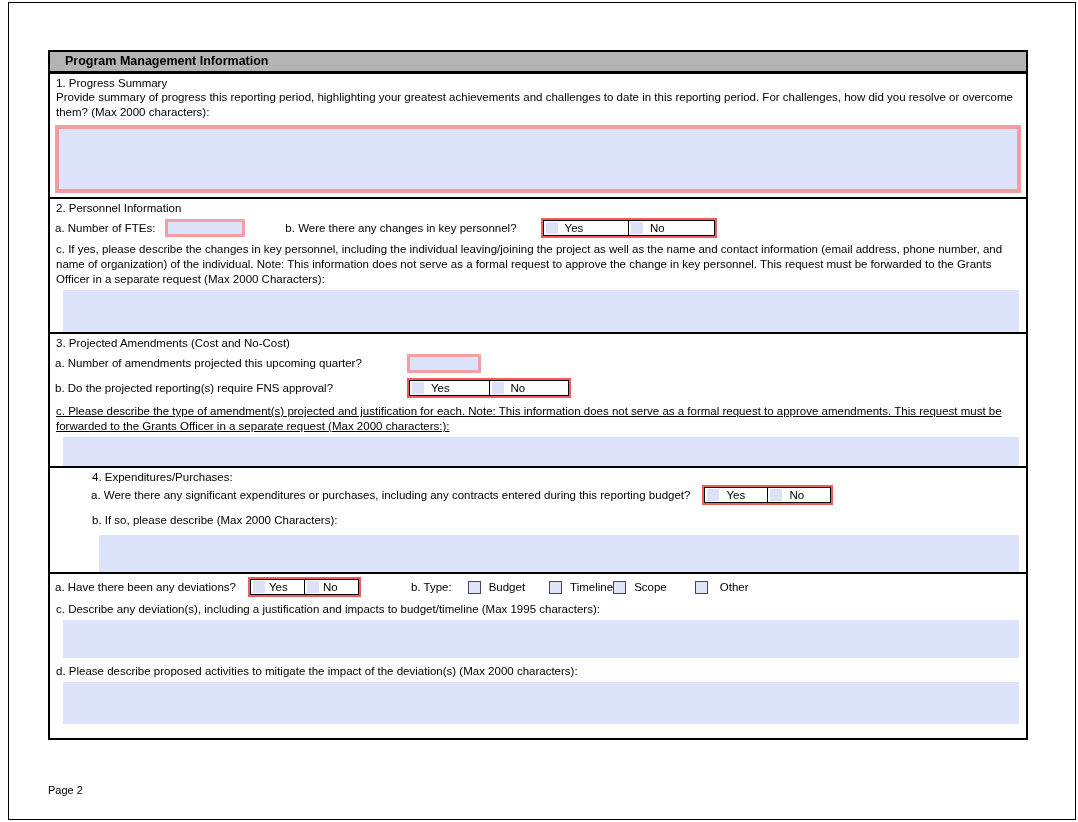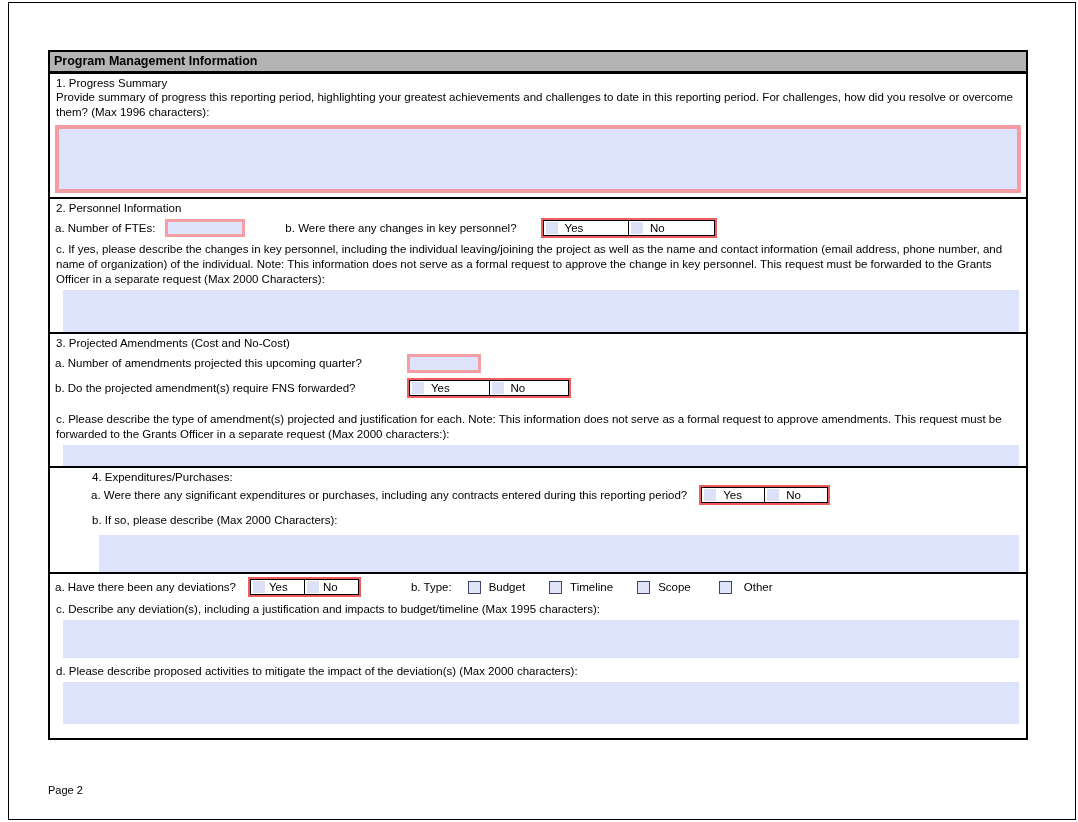--- a/index.html
+++ b/index.html
@@ -2,21 +2,21 @@
 <html><head>
 <meta charset="utf-8">
 <style>
   * { margin:0; padding:0; box-sizing:border-box; }
   html,body { width:1078px; height:822px; background:#ffffff; font-family:"Liberation Sans", sans-serif; color:#000; position:relative; overflow:hidden; }
 
   .viewport-frame { position:absolute; left:8px; top:2px; width:1068px; height:818px; border:1px solid #000; pointer-events:none; }
 
   .form-table { position:absolute; left:48px; top:50px; width:980px; border:2px solid #000; background:#fff; }
 
-  .title-bar { height:20px; background:#b4b4b4; border-bottom:1px solid #000; font-weight:bold; font-size:12.5px; line-height:19px; padding:0 4px; }
+  .title-bar { height:20px; background:#b4b4b4; border-bottom:1px solid #000; font-weight:bold; font-size:12.5px; line-height:19px; padding:0 15px; }
 
   .sec { border-top:2px solid #000; padding:1px 5px 0 5px; overflow:hidden; font-size:11.5px; }
   .sec:first-of-type { border-top:none; }
   #sec1 { height:125px; }
   #sec2 { height:135px; }
   #sec3 { height:134px; }
   #sec4 { height:106px;padding-left:41px; }
   #sec5 { height:166px; }
 
   .sec-heading { font-weight:normal; font-size:11.5px; padding:2px 0 1px 1px; }
@@ -44,21 +44,21 @@
 <body>
 
 <div class="viewport-frame"></div>
 
 <div class="form-table">
 
   <div class="title-bar">Program Management Information</div>
 
   <div class="sec" id="sec1">
     <div class="sec-heading">1. Progress Summary</div>
-    <div class="desc">Provide summary of progress this reporting period, highlighting your greatest achievements and challenges to date in this reporting period. For challenges, how did you resolve or overcome them? (Max 1996 characters):</div>
+    <div class="desc">Provide summary of progress this reporting period, highlighting your greatest achievements and challenges to date in this reporting period. For challenges, how did you resolve or overcome them? (Max 2000 characters):</div>
     <div class="area pink-border" style="height:68px; margin:5px 0 0 0;"></div>
   </div>
 
   <div class="sec" id="sec2">
     <div class="sec-heading">2. Personnel Information</div>
     <div class="row" style="height:24px; margin-top:1px;">
       <span>a. Number of FTEs:</span>
       <div class="small-field" style="width:80px; height:18px; margin-left:10px;"></div>
       <span style="margin-left:40px;">b. Were there any changes in key personnel?</span>
       <div class="yesno" style="width:176px; margin-left:24px;">
@@ -78,42 +78,42 @@
     <div class="area" style="height:46px; margin:3px 2px 0 8px;"></div>
   </div>
 
   <div class="sec" id="sec3">
     <div class="sec-heading">3. Projected Amendments (Cost and No-Cost)</div>
     <div class="row" style="height:24px; margin-top:1px;">
       <span style="min-width:352px;">a. Number of amendments projected this upcoming quarter?</span>
       <div class="small-field" style="width:74px; height:19px;"></div>
     </div>
     <div class="row" style="height:24px; margin-top:1px;">
-      <span style="min-width:352px;">b. Do the projected amendment(s) require FNS forwarded?</span>
+      <span style="min-width:352px;">b. Do the projected reporting(s) require FNS approval?</span>
       <div class="yesno" style="width:164px;">
         <div class="yn-wrap">
           <div class="yn">
             <span class="cb"></span>
             <span>Yes</span>
           </div>
           <div class="yn">
             <span class="cb"></span>
             <span>No</span>
           </div>
         </div>
       </div>
     </div>
-    <div class="desc" style="margin-top:12px;">c. Please describe the type of amendment(s) projected and justification for each. Note: This information does not serve as a formal request to approve amendments. This request must be forwarded to the Grants Officer in a separate request (Max 2000 characters:):</div>
+    <div class="desc" style="margin-top:4px;text-decoration:underline;">c. Please describe the type of amendment(s) projected and justification for each. Note: This information does not serve as a formal request to approve amendments. This request must be forwarded to the Grants Officer in a separate request (Max 2000 characters:):</div>
     <div class="area" style="height:44px; margin:3px 2px 0 8px;"></div>
   </div>
 
   <div class="sec" id="sec4">
     <div class="sec-heading">4. Expenditures/Purchases:</div>
     <div class="row" style="height:22px;">
-      <span>a. Were there any significant expenditures or purchases, including any contracts entered during this reporting period?</span>
+      <span>a. Were there any significant expenditures or purchases, including any contracts entered during this reporting budget?</span>
       <div class="yesno" style="width:131px; margin-left:12px;">
         <div class="yn-wrap">
           <div class="yn">
             <span class="cb"></span>
             <span>Yes</span>
           </div>
           <div class="yn">
             <span class="cb"></span>
             <span>No</span>
           </div>
@@ -141,21 +141,21 @@
       </div>
       <span style="margin-left:18px;padding-left:32px;">b. Type:</span>
       <div class="type-item" style="margin-left:16px;">
         <span class="cb2"></span>
         <span>Budget</span>
       </div>
       <div class="type-item" style="margin-left:24px;">
         <span class="cb2"></span>
         <span>Timeline</span>
       </div>
-      <div class="type-item" style="margin-left:24px;">
+      <div class="type-item" style="">
         <span class="cb2"></span>
         <span>Scope</span>
       </div>
       <div class="type-item" style="margin-left:28px;">
         <span class="cb2" style="margin-right:12px;"></span>
         <span>Other</span>
       </div>
     </div>
     <div class="desc" style="margin-top:3px;">c. Describe any deviation(s), including a justification and impacts to budget/timeline (Max 1995 characters):</div>
     <div class="area" style="height:38px; margin:3px 2px 0 8px;"></div>

